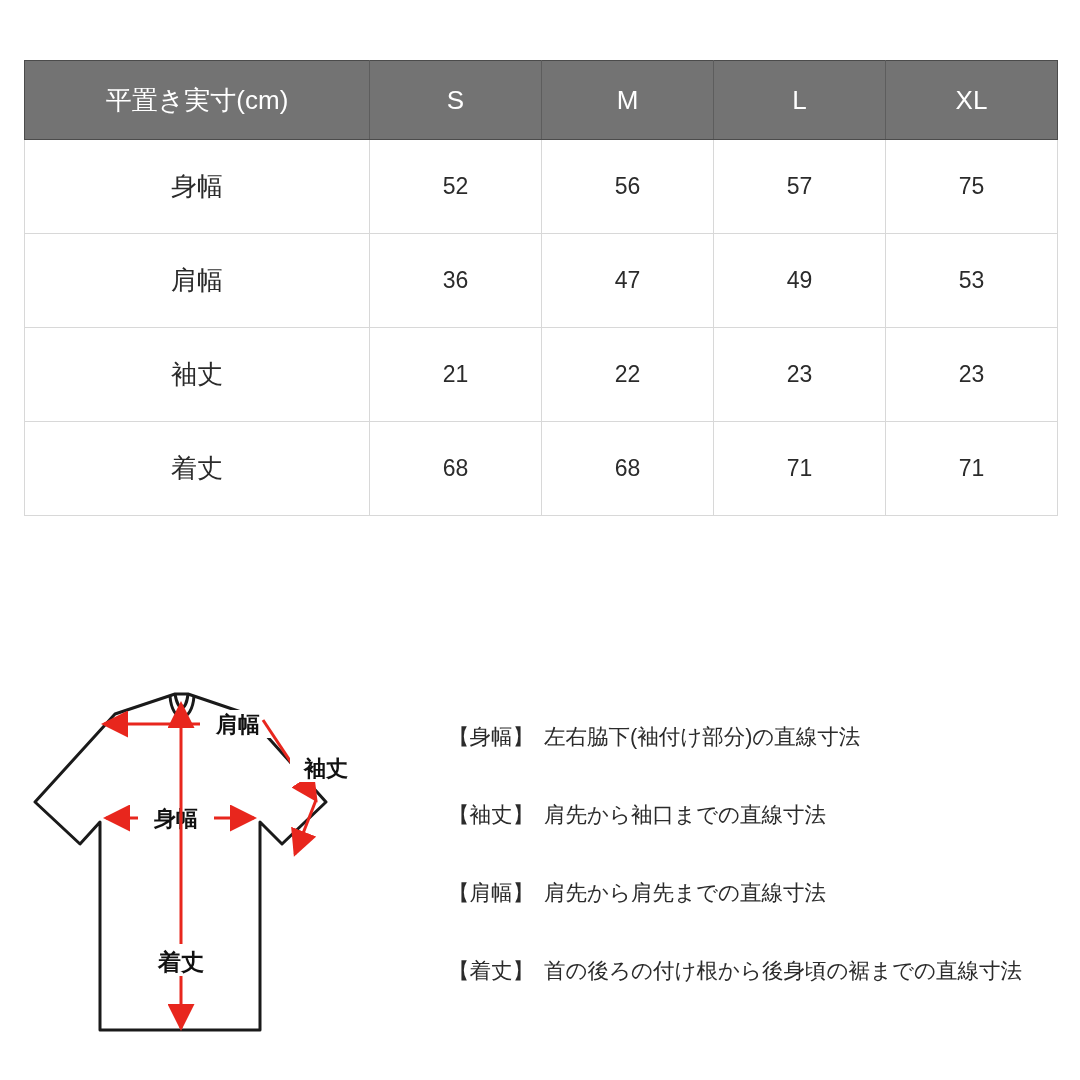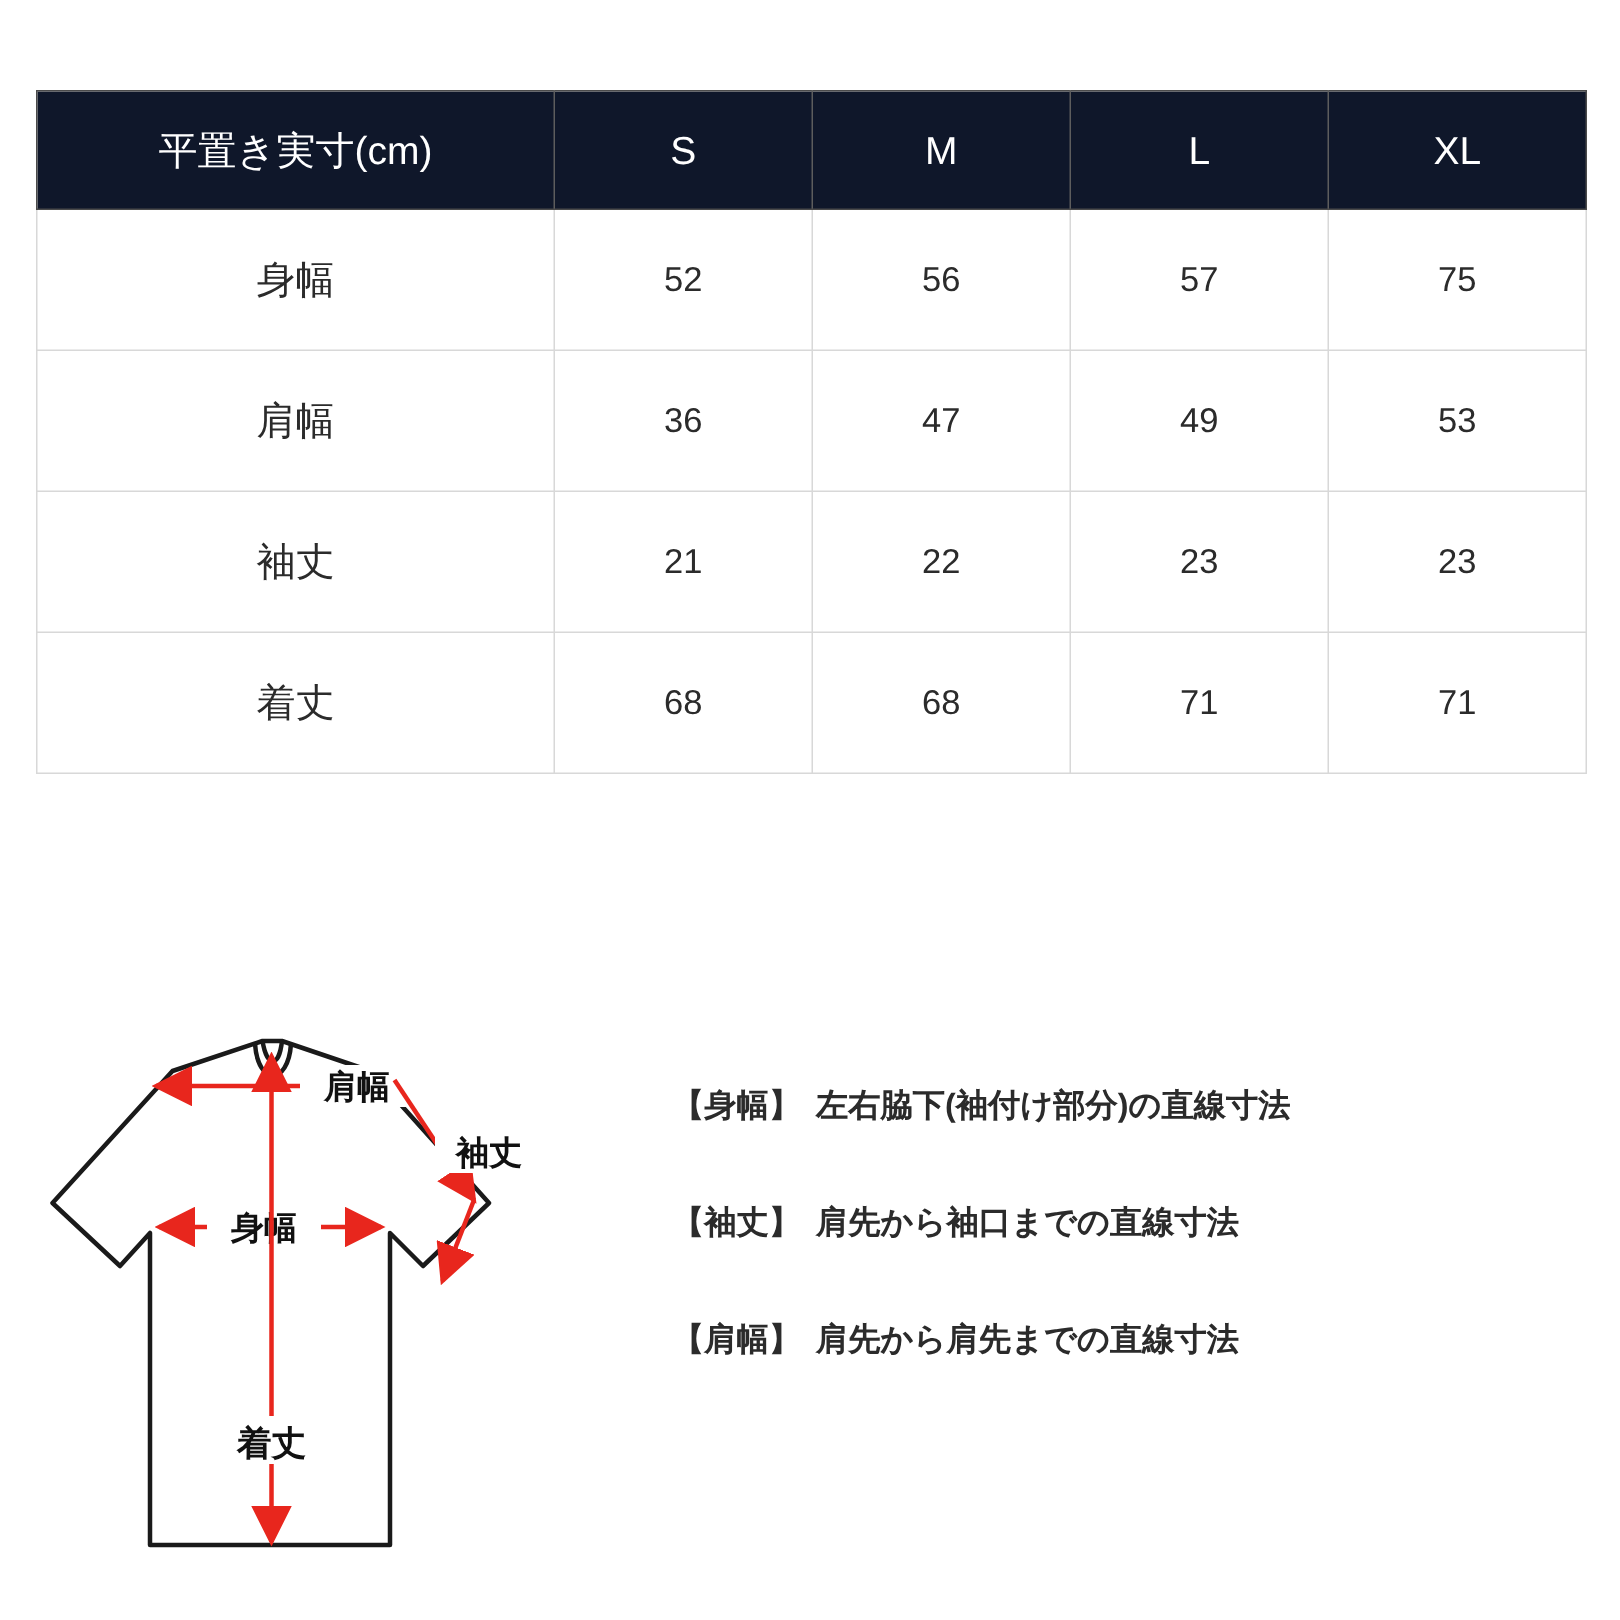--- a/index.html
+++ b/index.html
@@ -34,21 +34,21 @@
     table-layout: fixed;
   }
   table.size-table th,
   table.size-table td {
     border: 1px solid #d8d8d8;
     text-align: center;
     vertical-align: middle;
     font-weight: normal;
   }
   table.size-table thead th {
-    background: #0f172a;
+    background: #737373;
     color: #ffffff;
     height: 76px;
     font-size: 26px;
     border-color: #5d5d5d;
     border-top-color: #4b4b4b;
     border-bottom-color: #4b4b4b;
   }
   table.size-table thead th:first-child {
     border-left-color: #4b4b4b;
   }
@@ -94,21 +94,20 @@
     left: 448px;
     top: 722px;
     width: 630px;
   }
   .legend-row {
     font-size: 21.5px;
     line-height: 30px;
     color: #2b2b2b;
     margin-bottom: 48px;
     white-space: nowrap;
-    font-weight: bold;
   }
   .legend-row:last-child { margin-bottom: 0; }
   .legend-term { margin-right: 10px; }
 </style>
 </head>
 <body>
 
 <div class="page">
 
   <div class="size-table-wrap">
@@ -214,15 +213,18 @@
   <div class="legend">
     <div class="legend-row">
       <span class="legend-term">【身幅】</span><span>左右脇下(袖付け部分)の直線寸法</span>
     </div>
     <div class="legend-row">
       <span class="legend-term">【袖丈】</span><span>肩先から袖口までの直線寸法</span>
     </div>
     <div class="legend-row">
       <span class="legend-term">【肩幅】</span><span>肩先から肩先までの直線寸法</span>
     </div>
+    <div class="legend-row">
+      <span class="legend-term">【着丈】</span><span>首の後ろの付け根から後身頃の裾までの直線寸法</span>
+    </div>
   </div>
 
 </div>
 
 </body></html>

